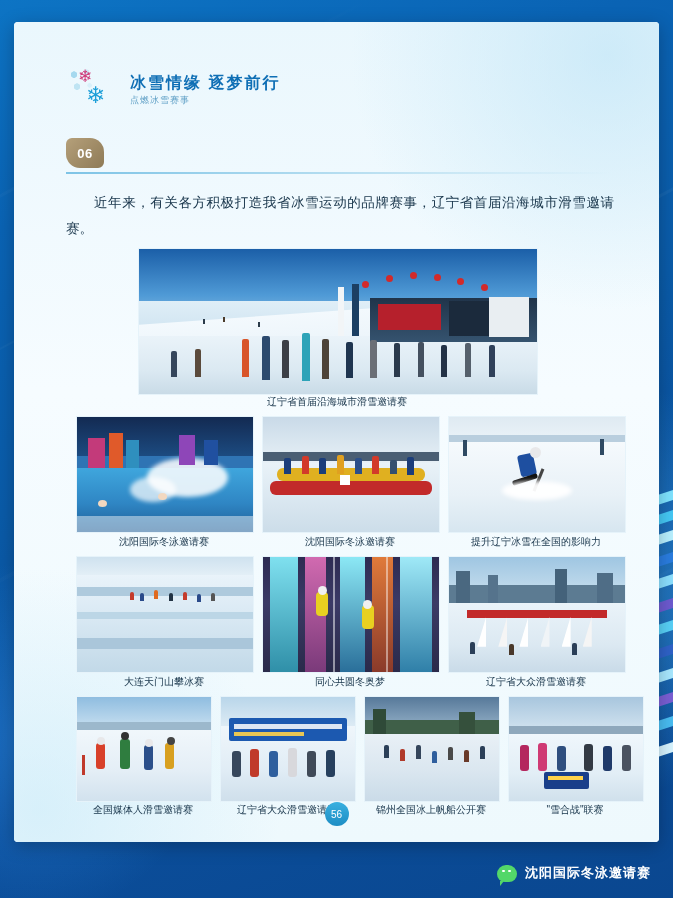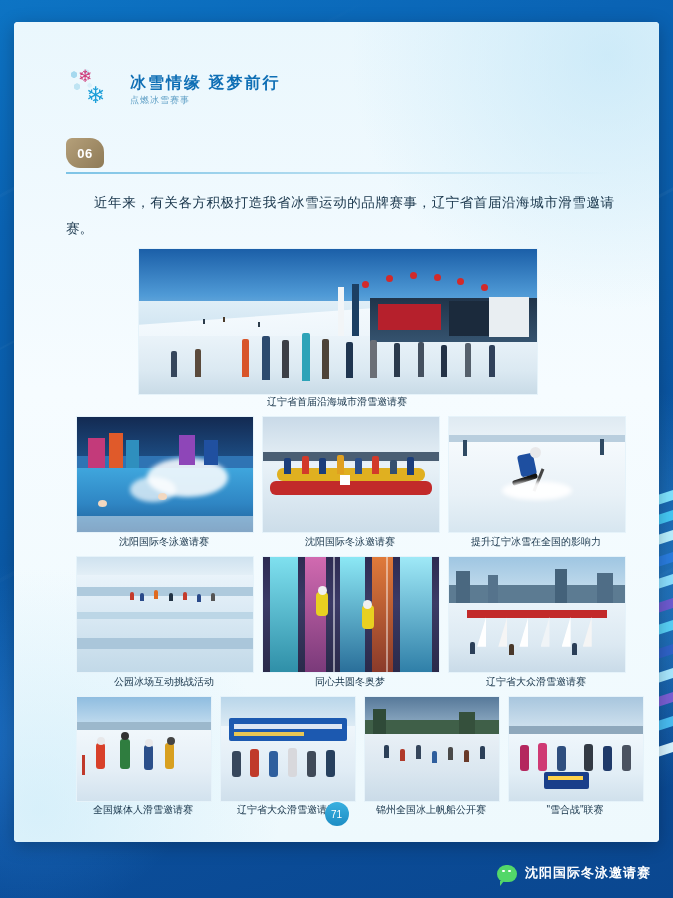--- a/index.html
+++ b/index.html
@@ -438,21 +438,21 @@
         <div class="band" style="top:48%; height:6%; background:#bcd6e6;"></div>
         <div class="band" style="top:70%; height:10%; background:#aac6da;"></div>
         <div class="person" style="left:30%; top:30%; width:4px; height:8px; background:#c43a2a;"></div>
         <div class="person" style="left:36%; top:31%; width:4px; height:8px; background:#2a4a8a;"></div>
         <div class="person" style="left:44%; top:29%; width:4px; height:9px; background:#e06a20;"></div>
         <div class="person" style="left:52%; top:31%; width:4px; height:8px; background:#234; "></div>
         <div class="person" style="left:60%; top:30%; width:4px; height:8px; background:#c43a2a;"></div>
         <div class="person" style="left:68%; top:32%; width:4px; height:8px; background:#2a4a8a;"></div>
         <div class="person" style="left:76%; top:31%; width:4px; height:8px; background:#555;"></div>
       </div>
-      <div class="cap" style="left:62px; top:654px; width:176px;">公园冰场互动挑战活动</div>
+      <div class="cap" style="left:62px; top:654px; width:176px;">大连天门山攀冰赛</div>
 
       <div class="photo" style="left:248px; top:534px; width:176px; height:115px;">
         <div class="sky" style="height:100%; background:linear-gradient(180deg,#2d2b52 0%,#3b3a66 40%,#2a2a4a 100%);"></div>
         <div class="rect" style="left:4%; top:0; width:16%; height:100%; background:linear-gradient(180deg,#7fe0ef,#2f8fa8);"></div>
         <div class="rect" style="left:24%; top:0; width:12%; height:100%; background:linear-gradient(180deg,#d16ab0,#7a3a7a);"></div>
         <div class="rect" style="left:44%; top:0; width:14%; height:100%; background:linear-gradient(180deg,#8ce8f5,#2a6f9a);"></div>
         <div class="rect" style="left:62%; top:0; width:12%; height:100%; background:linear-gradient(180deg,#e07a3a,#8a3a2a);"></div>
         <div class="rect" style="left:78%; top:0; width:18%; height:100%; background:linear-gradient(180deg,#9fe9f7,#2f7fa8);"></div>
         <div class="person" style="left:30%; top:30%; width:12px; height:24px; background:#e8d020; border-radius:4px;"></div>
         <div class="blob" style="left:31%; top:25%; width:9px; height:9px; background:#f0f0f0;"></div>
@@ -540,21 +540,21 @@
         <div class="person" style="left:22%; top:44%; width:9px; height:28px; background:#cf3a74; border-radius:3px;"></div>
         <div class="person" style="left:36%; top:47%; width:9px; height:25px; background:#2f4f7f; border-radius:3px;"></div>
         <div class="person" style="left:56%; top:45%; width:9px; height:27px; background:#333a44; border-radius:3px;"></div>
         <div class="person" style="left:70%; top:47%; width:9px; height:25px; background:#1f3a6a; border-radius:3px;"></div>
         <div class="person" style="left:84%; top:46%; width:9px; height:26px; background:#4a5260; border-radius:3px;"></div>
         <div class="rect" style="left:26%; top:72%; width:34%; height:16%; background:#1a3f8a; border-radius:2px;"></div>
         <div class="rect" style="left:29%; top:76%; width:26%; height:4px; background:#ffd24a;"></div>
       </div>
       <div class="cap" style="left:494px; top:782px; width:134px;">"雪合战"联赛</div>
 
-      <div class="pagenum">71</div>
+      <div class="pagenum">56</div>
 
     </div>
   </div>
 
   <div class="footer">
     <div class="wechat">
         <i class="a"></i>
         <i class="b"></i>
       </div>
     <div class="footer-text">沈阳国际冬泳邀请赛</div>

